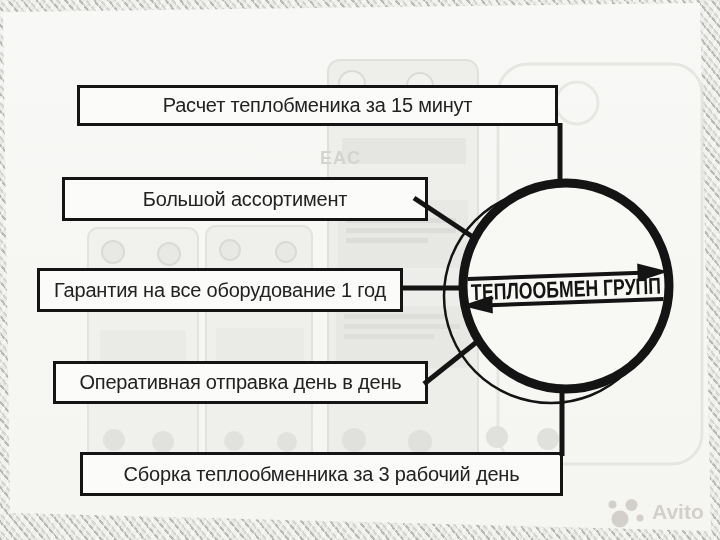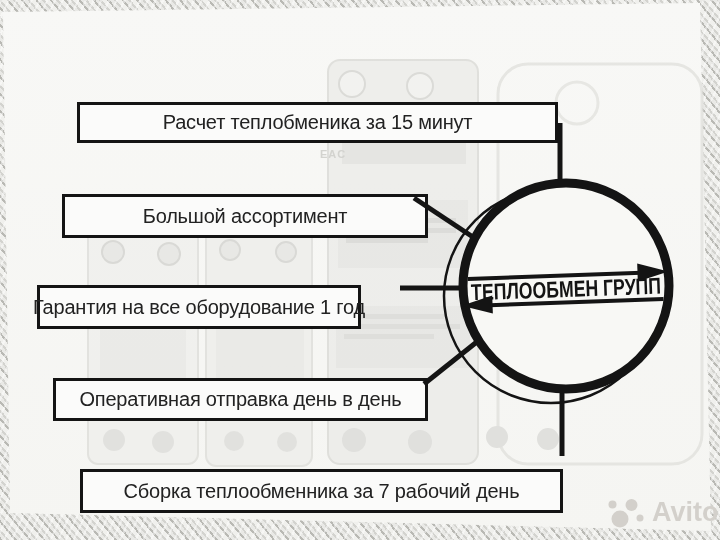--- a/index.html
+++ b/index.html
@@ -14,48 +14,48 @@
   }
   .page{
     position:absolute;left:0;top:0;width:720px;height:540px;
     background:linear-gradient(180deg,#f8f8f6 0%,#f5f5f2 100%);
     clip-path:polygon(3px 12px, 700px 3px, 711px 531px, 10px 513px);
     z-index:1;
   }
   .bg-products{position:absolute;left:0;top:0;z-index:2;}
   .bg-label{
     position:absolute;left:320px;top:148px;z-index:2;
-    font-size:11px;font-weight:bold;color:#d3d3cf;letter-spacing:1px;
+    font-size:18px;font-weight:bold;color:#d3d3cf;letter-spacing:1px;
   }
   .title{
     position:absolute;left:0;right:0;top:12px;margin:0;
     text-align:center;z-index:3;
     font-size:37px;letter-spacing:-1px;color:#161616;
     font-weight:400;white-space:nowrap;
   }
   .title .t-bold{font-weight:700;margin-left:9px;}
   .adv-box{
     position:absolute;z-index:3;
     background:#fbfbfa;border:3px solid #141414;
     display:flex;align-items:center;justify-content:center;
     font-size:20px;color:#222;letter-spacing:-.2px;
-    white-space:nowrap;box-sizing:border-box;margin-top:17px;
+    white-space:nowrap;box-sizing:border-box;
   }
   .box-1{left:77px;top:85px;width:481px;height:41px;}
   .box-2{left:62px;top:177px;width:366px;height:44px;}
-  .box-3{left:37px;top:268px;width:324px;height:44px;}
+  .box-3{left:37px;top:268px;width:366px;height:44px;}
   .box-4{left:53px;top:361px;width:375px;height:43px;}
   .box-5{left:80px;top:452px;width:483px;height:44px;}
   .diagram{position:absolute;left:0;top:0;z-index:4;pointer-events:none;}
   .watermark{
     position:absolute;left:603px;top:494px;z-index:5;
     display:flex;align-items:center;
   }
   .watermark .wm-text{
-    font-size:27px;font-weight:700;color:#d3d0cb;margin-left:3px;line-height:36px;
+    font-size:21px;font-weight:700;color:#d3d0cb;margin-left:3px;line-height:36px;
   }
 </style>
 </head>
 <body>
 
 <div class="frame">
 
   <div class="page"></div>
 
   <svg class="bg-products" width="720" height="540" viewBox="0 0 720 540">
@@ -108,21 +108,21 @@
   <div class="adv-box box-2">
     <span>Большой ассортимент</span>
   </div>
   <div class="adv-box box-3">
     <span>Гарантия на все оборудование 1 год</span>
   </div>
   <div class="adv-box box-4">
     <span>Оперативная отправка день в день</span>
   </div>
   <div class="adv-box box-5">
-    <span>Сборка теплообменника за 7 рабочий день</span>
+    <span>Сборка теплообменника за 3 рабочий день</span>
   </div>
 
   <svg class="diagram" width="720" height="540" viewBox="0 0 720 540">
     <g stroke="#141414" stroke-width="5">
       <line x1="560" y1="123" x2="560" y2="185"></line>
       <line x1="414" y1="198" x2="488" y2="247"></line>
       <line x1="400" y1="288" x2="470" y2="288"></line>
       <line x1="424" y1="384" x2="488" y2="333"></line>
       <line x1="562" y1="390" x2="562" y2="456"></line>
     </g>

